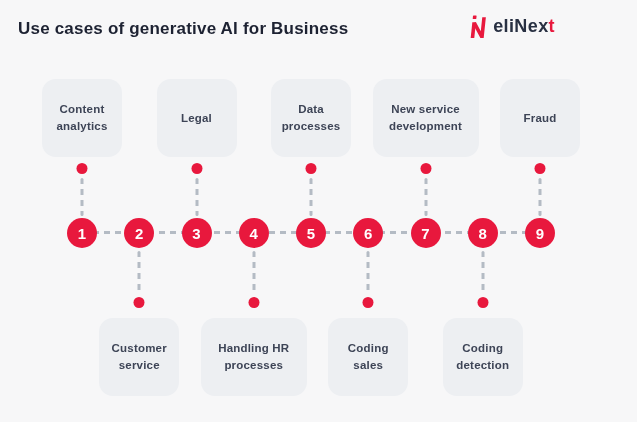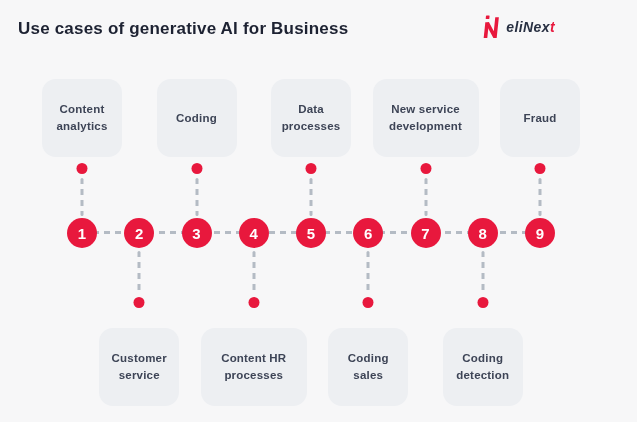--- a/index.html
+++ b/index.html
@@ -21,21 +21,21 @@
   .canvas{position:absolute;inset:0;width:567px;height:422px;background:var(--background);}
 
   
   .page-title{
     position:absolute;left:18px;top:19px;
     font-size:17px;font-weight:bold;color:var(--text-dark);
     letter-spacing:.2px;
   }
   .logo{position:absolute;right:12px;top:14px;display:flex;align-items:center;gap:6px;}
   .logo-icon{width:17px;height:25px;display:block;}
-  .logo-text{font-size:14px;font-weight:bold;color:#283042;letter-spacing:.4px;font-style:italic;}
+  .logo-text{font-size:18px;font-weight:bold;color:#283042;letter-spacing:.4px;}
   .logo-text .accent{color:var(--accent-red);}
 
   
   .hline{
     position:absolute;left:82px;top:231px;width:458px;height:3px;
     background:repeating-linear-gradient(to right,var(--line-gray) 0 6px,transparent 6px 11px);
     border-radius:2px;
   }
   .col{position:absolute;top:0;width:120px;height:422px;transform:translateX(-50%);}
   .col>*{position:absolute;left:50%;transform:translateX(-50%);}
@@ -61,21 +61,21 @@
     background:repeating-linear-gradient(to bottom,var(--line-gray) 0 6px,transparent 6px 11px);
     border-radius:2px;
   }
   
   .col.side-top .card{top:79px;}
   .col.side-top .dot{top:163px;}
   .col.side-top .vline{top:178px;height:38px;}
   
   .col.side-bottom .vline{top:251px;height:42px;}
   .col.side-bottom .dot{top:297px;}
-  .col.side-bottom .card{top:328px;justify-content:flex-end;}
+  .col.side-bottom .card{top:318px;justify-content:flex-end;}
 </style>
 </head>
 <body>
 
 <div class="canvas">
 
   <div class="page-title">Use cases of generative AI for Business</div>
 
   <div class="logo">
     <svg class="logo-icon" viewBox="0 0 17 25" xmlns="http://www.w3.org/2000/svg">
@@ -102,29 +102,29 @@
       <div class="col side-bottom" style="left: 139.25px;">
     <div class="card">
       <span>Customer service</span>
     </div>
     <div class="dot"></div>
     <div class="vline"></div>
     <div class="circle">2</div>
   </div>
       <div class="col side-top" style="left: 196.5px;">
     <div class="card">
-      <span>Coding</span>
+      <span>Legal</span>
     </div>
     <div class="dot"></div>
     <div class="vline"></div>
     <div class="circle">3</div>
   </div>
       <div class="col side-bottom" style="left: 253.75px;">
     <div class="card wide">
-      <span>Content HR processes</span>
+      <span>Handling HR processes</span>
     </div>
     <div class="dot"></div>
     <div class="vline"></div>
     <div class="circle">4</div>
   </div>
       <div class="col side-top" style="left: 311px;">
     <div class="card">
       <span>Data processes</span>
     </div>
     <div class="dot"></div>

